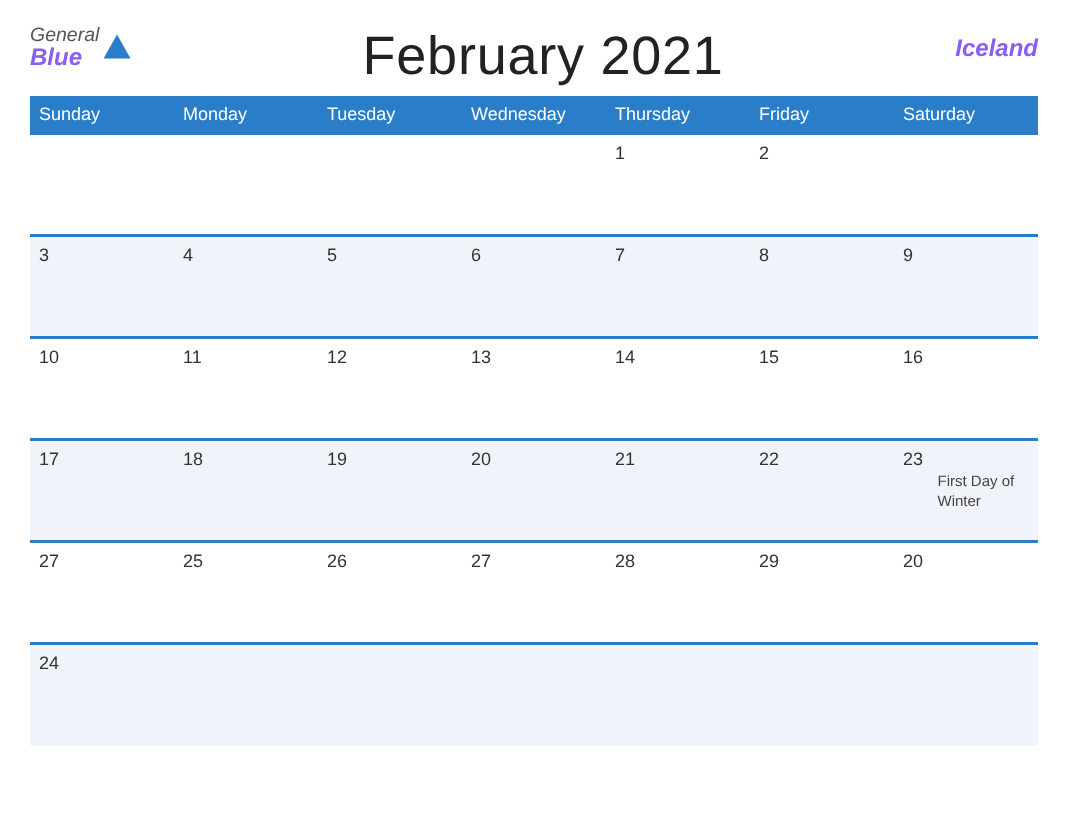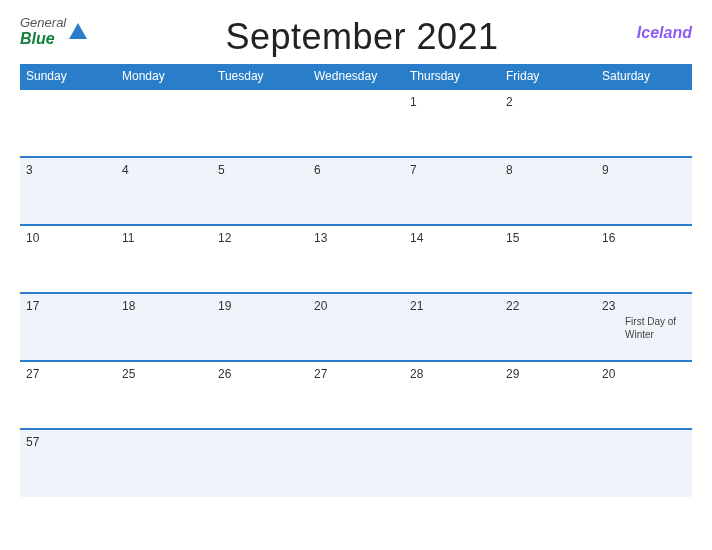--- a/index.html
+++ b/index.html
@@ -29,21 +29,21 @@
       line-height: 1;
     }
     .logo-general {
       font-size: 13px;
       color: #555;
       font-style: italic;
     }
     .logo-blue {
       font-size: 16px;
       font-weight: bold;
-      color: #15803d;
+      color: #8b5cf6;
       font-style: italic;
     }
     .title-month {
       font-size: 36px;
       font-weight: 400;
       color: #222;
       text-align: center;
       flex: 1;
       letter-spacing: 0.5px;
     }
@@ -129,21 +129,21 @@
   <div class="header">
     <div class="logo">
       <div class="logo-top">
         <div class="logo-name">
           <span class="logo-general">General</span>
           <span class="logo-blue">Blue</span>
         </div>
         <div class="logo-triangle"></div>
       </div>
     </div>
-    <div class="title-month">September 2021</div>
+    <div class="title-month">February 2021</div>
     <div class="country">Iceland</div>
   </div>
 
   <table class="grid">
     <thead>
       <tr>
         <th><span>Sunday</span></th>
         <th><span>Monday</span></th>
         <th><span>Tuesday</span></th>
         <th><span>Wednesday</span></th>
@@ -253,21 +253,21 @@
           </td>
           <td>
             <span class="day-num">29</span>
           </td>
           <td>
             <span class="day-num">20</span>
           </td>
         </tr>
         <tr>
           <td>
-            <span class="day-num">57</span>
+            <span class="day-num">24</span>
           </td>
           <td></td>
           <td></td>
           <td></td>
           <td></td>
           <td></td>
           <td></td>
         </tr>
       </tbody>
   </table>

